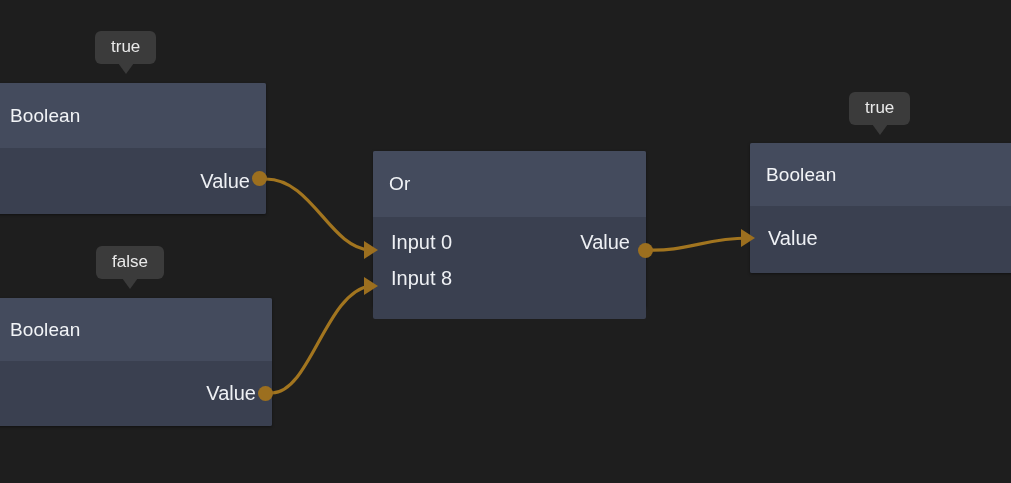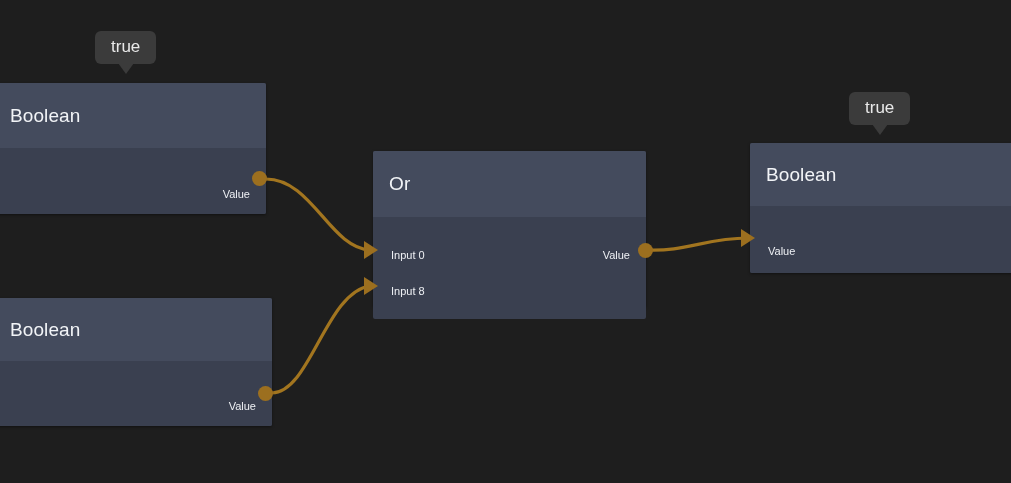--- a/index.html
+++ b/index.html
@@ -49,23 +49,22 @@
     background: #3a4050;
     border-radius: 0 0 2px 2px;
   }
   .port-row {
     position: absolute;
     box-sizing: border-box;
     height: 26px;
     display: flex;
     align-items: center;
     color: #eef0f4;
-    font-size: 11px;
+    font-size: 20px;
     white-space: nowrap;
-    margin-top: 13px;
   }
   .port-row.out {
     right: 16px;
     justify-content: flex-end;
   }
   .port-row.in {
     left: 18px;
     justify-content: flex-start;
   }
   
@@ -131,20 +130,23 @@
       <span>Boolean</span>
     </div>
     <div class="node-body" style="height:66px;">
       <div class="port-row out" style="top:20px;">
         <span>Value</span>
       </div>
     </div>
     <div class="socket-dot" style="left:258px; top:88px;"></div>
   </div>
 
+  <div class="tooltip" style="left:96px; top:246px;">
+    <span>false</span>
+  </div>
 
   <div class="node" style="left:-6px; top:298px; width:278px; height:128px;">
     <div class="node-header" style="height:63px;">
       <span>Boolean</span>
     </div>
     <div class="node-body" style="height:65px;">
       <div class="port-row out" style="top:19px;">
         <span>Value</span>
       </div>
     </div>

